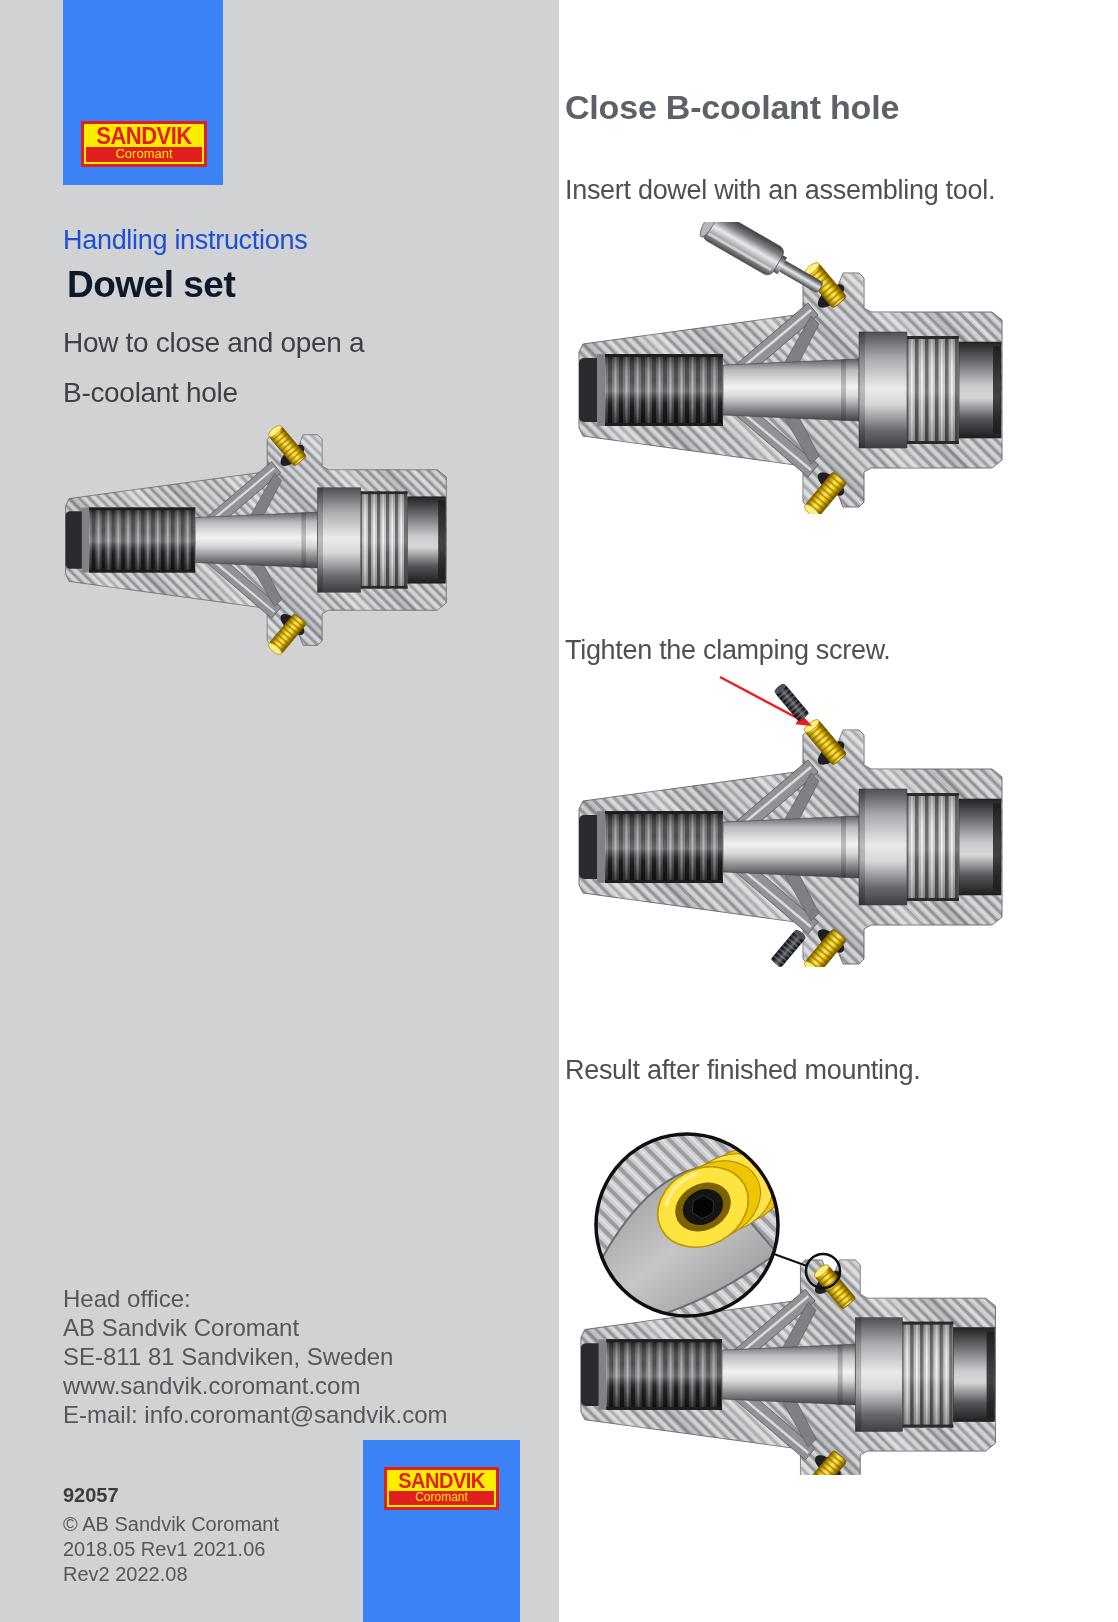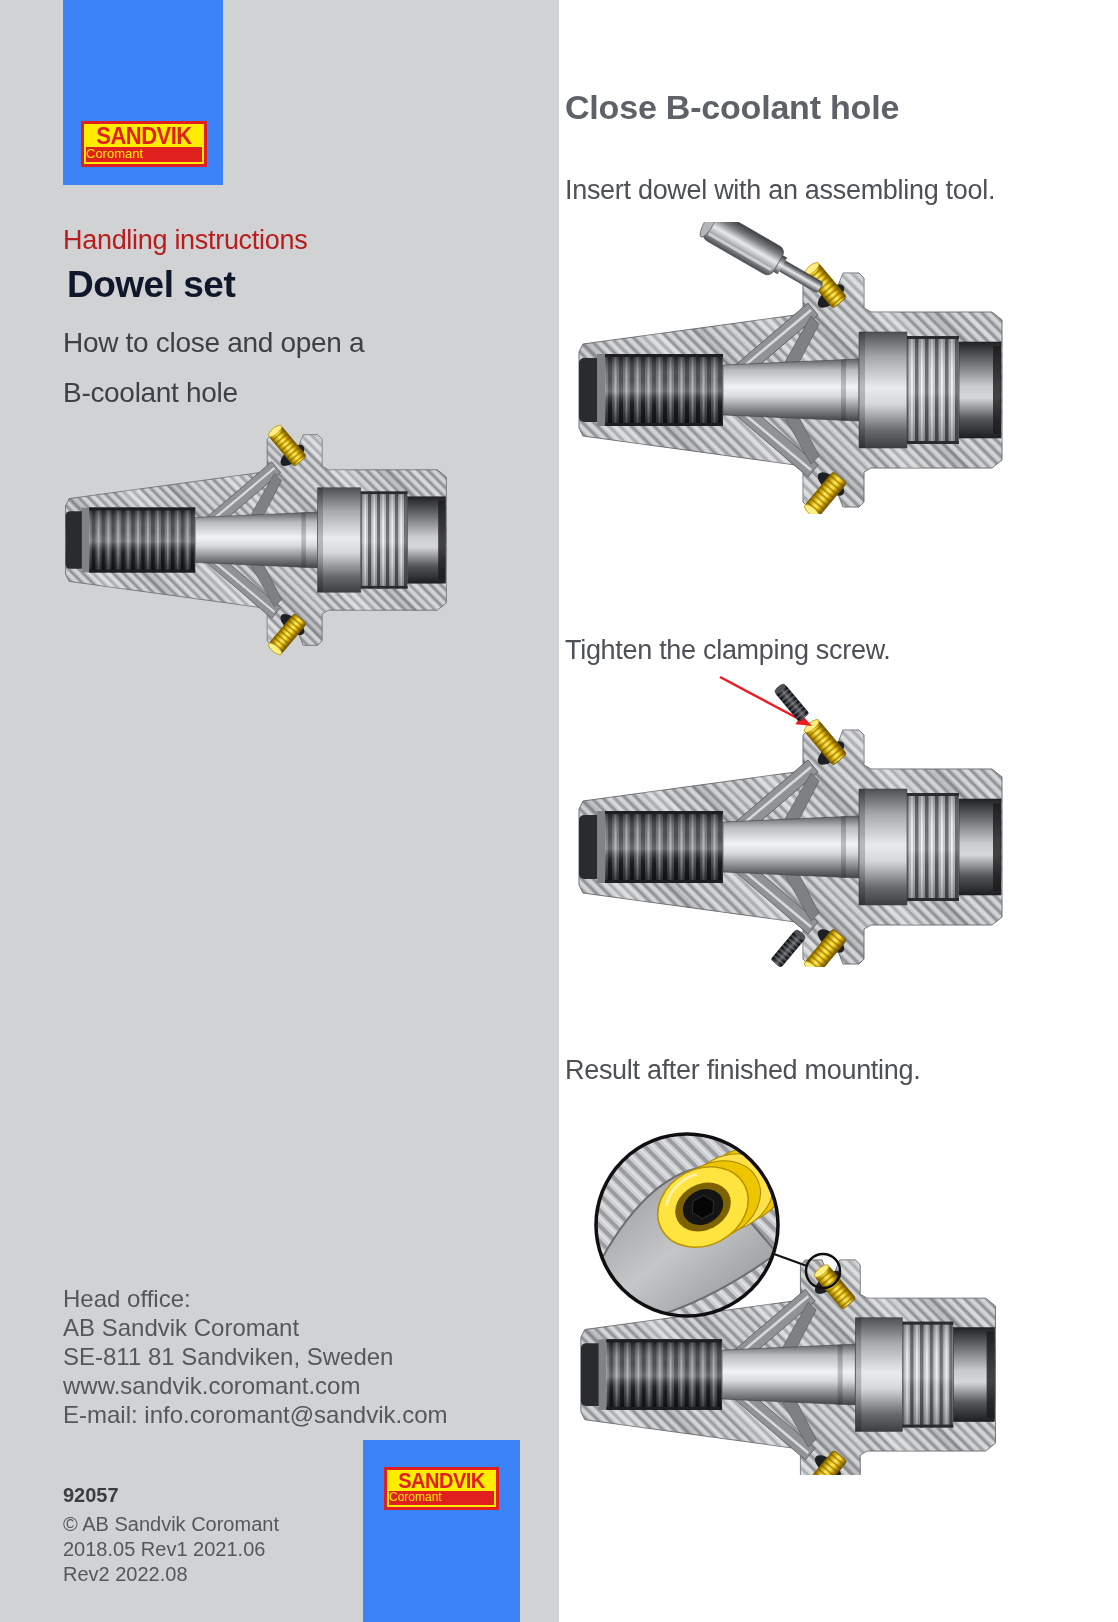--- a/index.html
+++ b/index.html
@@ -29,28 +29,28 @@
   .logo-box.top .sandvik-logo{left:18px;top:121px;width:126px;height:46px;}
   .logo-box.bottom .sandvik-logo{left:21px;top:27px;width:115px;height:43px;}
   .sandvik-word{
     color:#e0201f;font-weight:bold;text-align:center;
     line-height:1.05;letter-spacing:-0.5px;
     transform:scaleY(1.08);
   }
   .logo-box.top .sandvik-word{font-size:22px;}
   .logo-box.bottom .sandvik-word{font-size:20px;}
   .coromant-bar{
-    background:#e0201f;color:#ffed00;
+    background:#e0201f;color:#ffed00;text-align:center;
     line-height:1.15;
   }
   .logo-box.top .coromant-bar{font-size:13px;}
   .logo-box.bottom .coromant-bar{font-size:12px;}
 
   
-  .doc-type{position:absolute;left:63px;top:225px;font-size:27px;color:#b91c1c;letter-spacing:-0.3px;}
+  .doc-type{position:absolute;left:63px;top:225px;font-size:27px;color:#1d4ed8;letter-spacing:-0.3px;}
   .doc-title{position:absolute;left:63px;top:260px;font-size:37px;font-weight:bold;color:#0f172a;letter-spacing:-0.5px;margin:4px;}
   .doc-subtitle{position:absolute;left:63px;top:318px;font-size:28px;color:#3d4045;line-height:50px;letter-spacing:-0.3px;}
   .address{position:absolute;left:63px;top:1284px;font-size:24px;color:#55575c;line-height:29px;}
   .doc-number{position:absolute;left:63px;top:1484px;font-size:20px;font-weight:bold;color:#3b3d41;}
   .copyright{position:absolute;left:63px;top:1512px;font-size:20px;color:#55575c;line-height:25px;}
 
   
   .main-heading{position:absolute;left:6px;top:88px;font-size:34px;font-weight:bold;color:#5d6168;letter-spacing:-0.2px;margin:0;}
   .step-text{position:absolute;left:6px;font-size:27px;color:#4d5056;letter-spacing:-0.3px;}
   .step-0{top:148px;}

